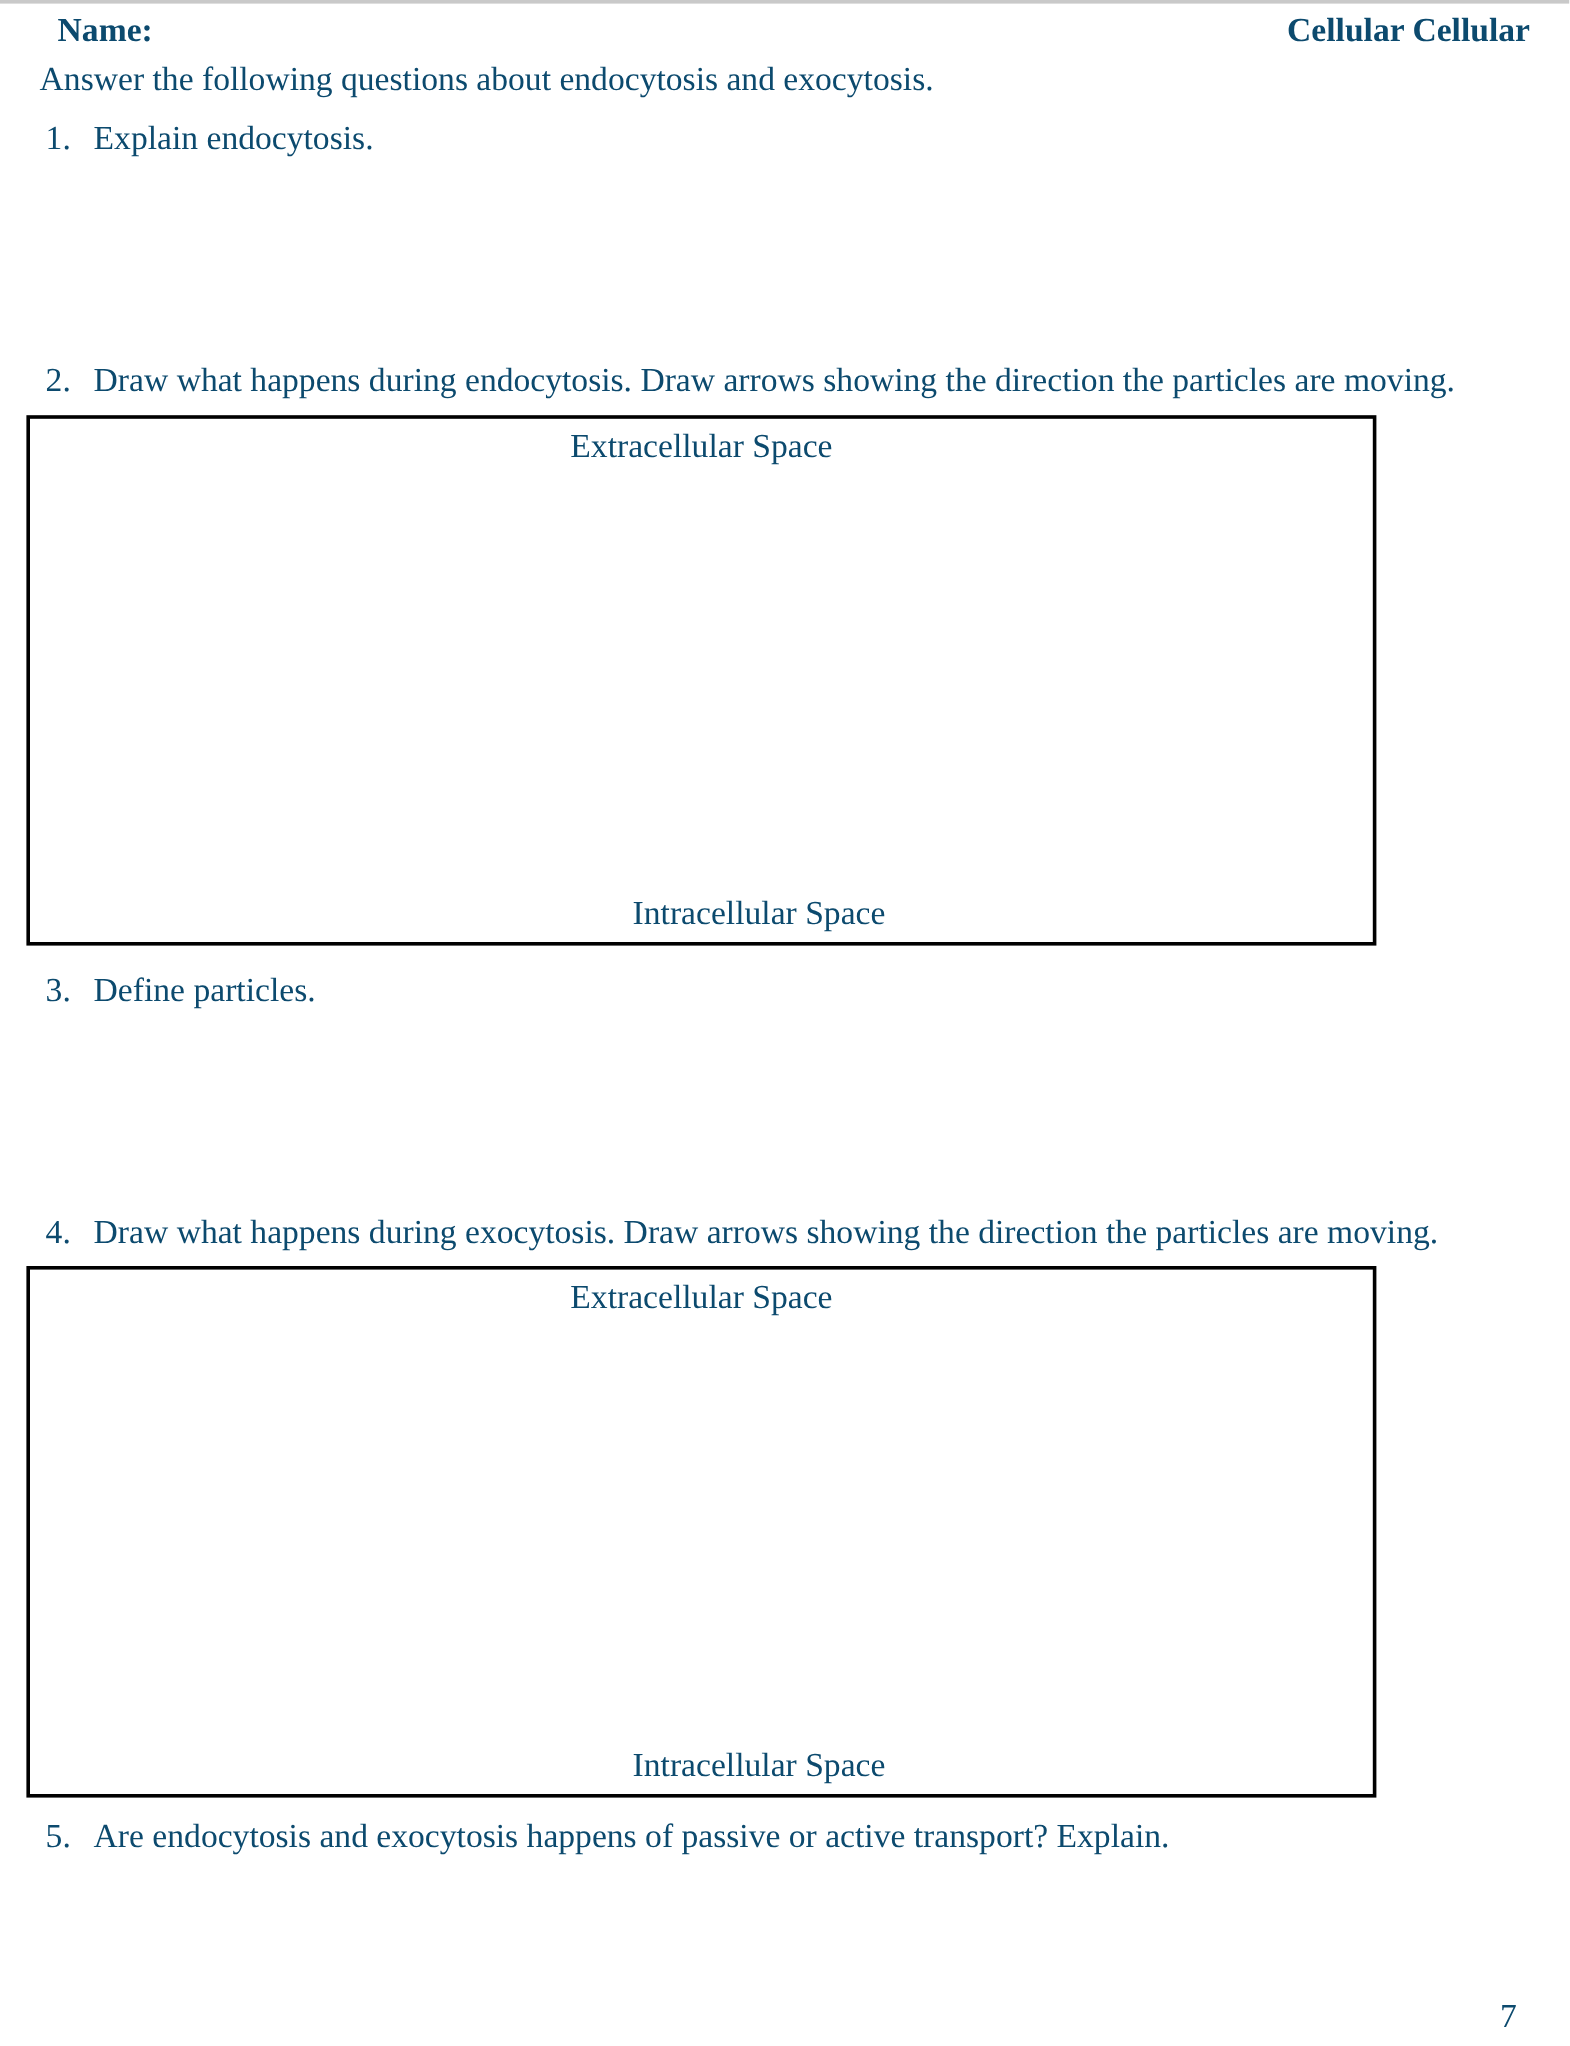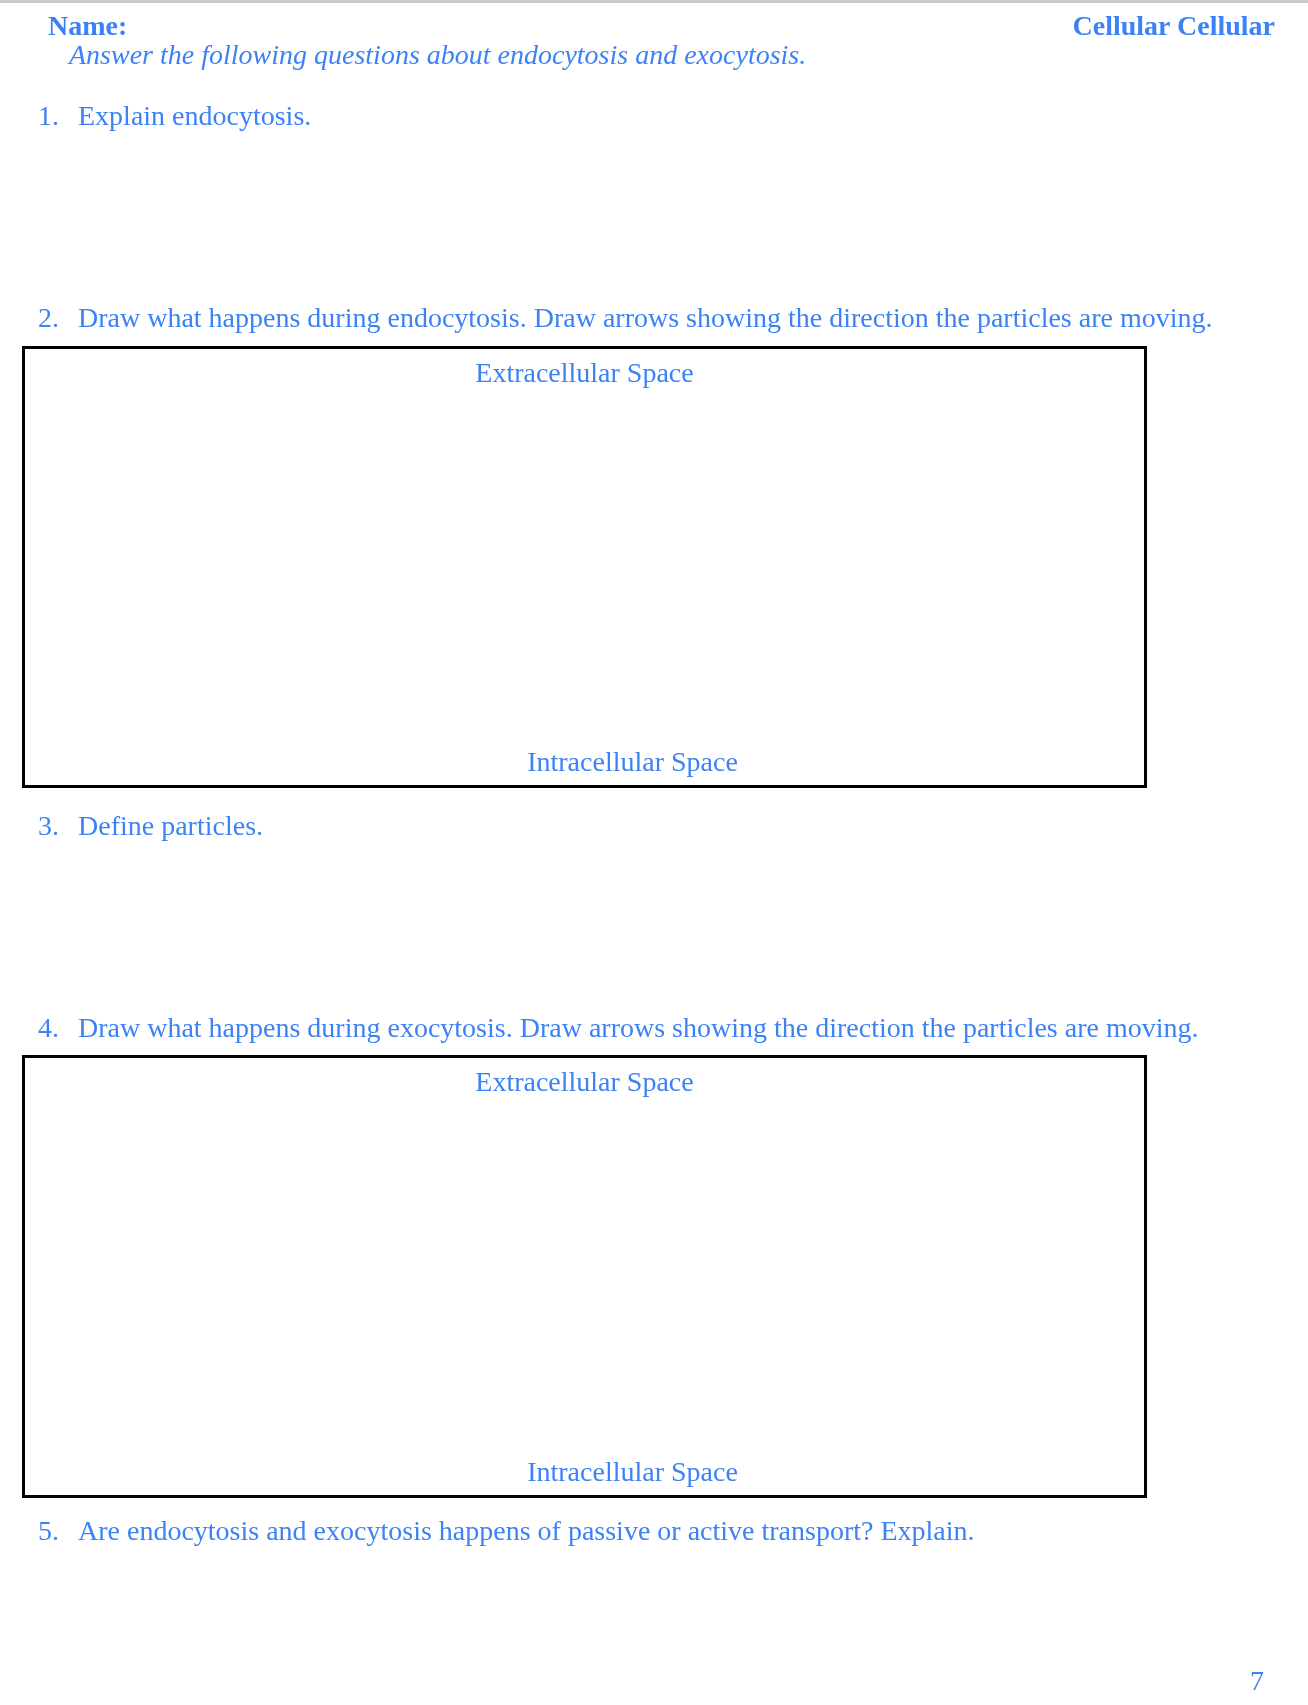--- a/index.html
+++ b/index.html
@@ -5,45 +5,43 @@
   html, body {
     margin: 0;
     padding: 0;
     background: #ffffff;
   }
   .page {
     position: relative;
     width: 1308px;
     height: 1705px;
     background: #ffffff;
-    color: #3b82f6;
+    color: #0c4a6e;
     font-family: "Liberation Serif", "DejaVu Serif", serif;
     font-size: 28px;
     line-height: 1.2;
     overflow: hidden;
   }
   .top-edge {
     position: absolute;
     left: 0; top: 0;
     width: 100%; height: 3px;
     background: #c9c9c9;
   }
   .hdr {
     position: absolute;
     font-weight: bold;
     white-space: nowrap;
   }
   .name-label { left: 48px; top: 9px; }
   .doc-title  { right: 33px; top: 9px; }
   .instruction {
     position: absolute;
-    left: 33px; top: 38px;
-    font-style: italic;
+    left: 33px; top: 50px;
     white-space: nowrap;
-    margin-left: 36px;
   }
   .question {
     position: absolute;
     left: 38px;
     display: flex;
     align-items: baseline;
     white-space: nowrap;
   }
   .q-num {
     display: inline-block;

